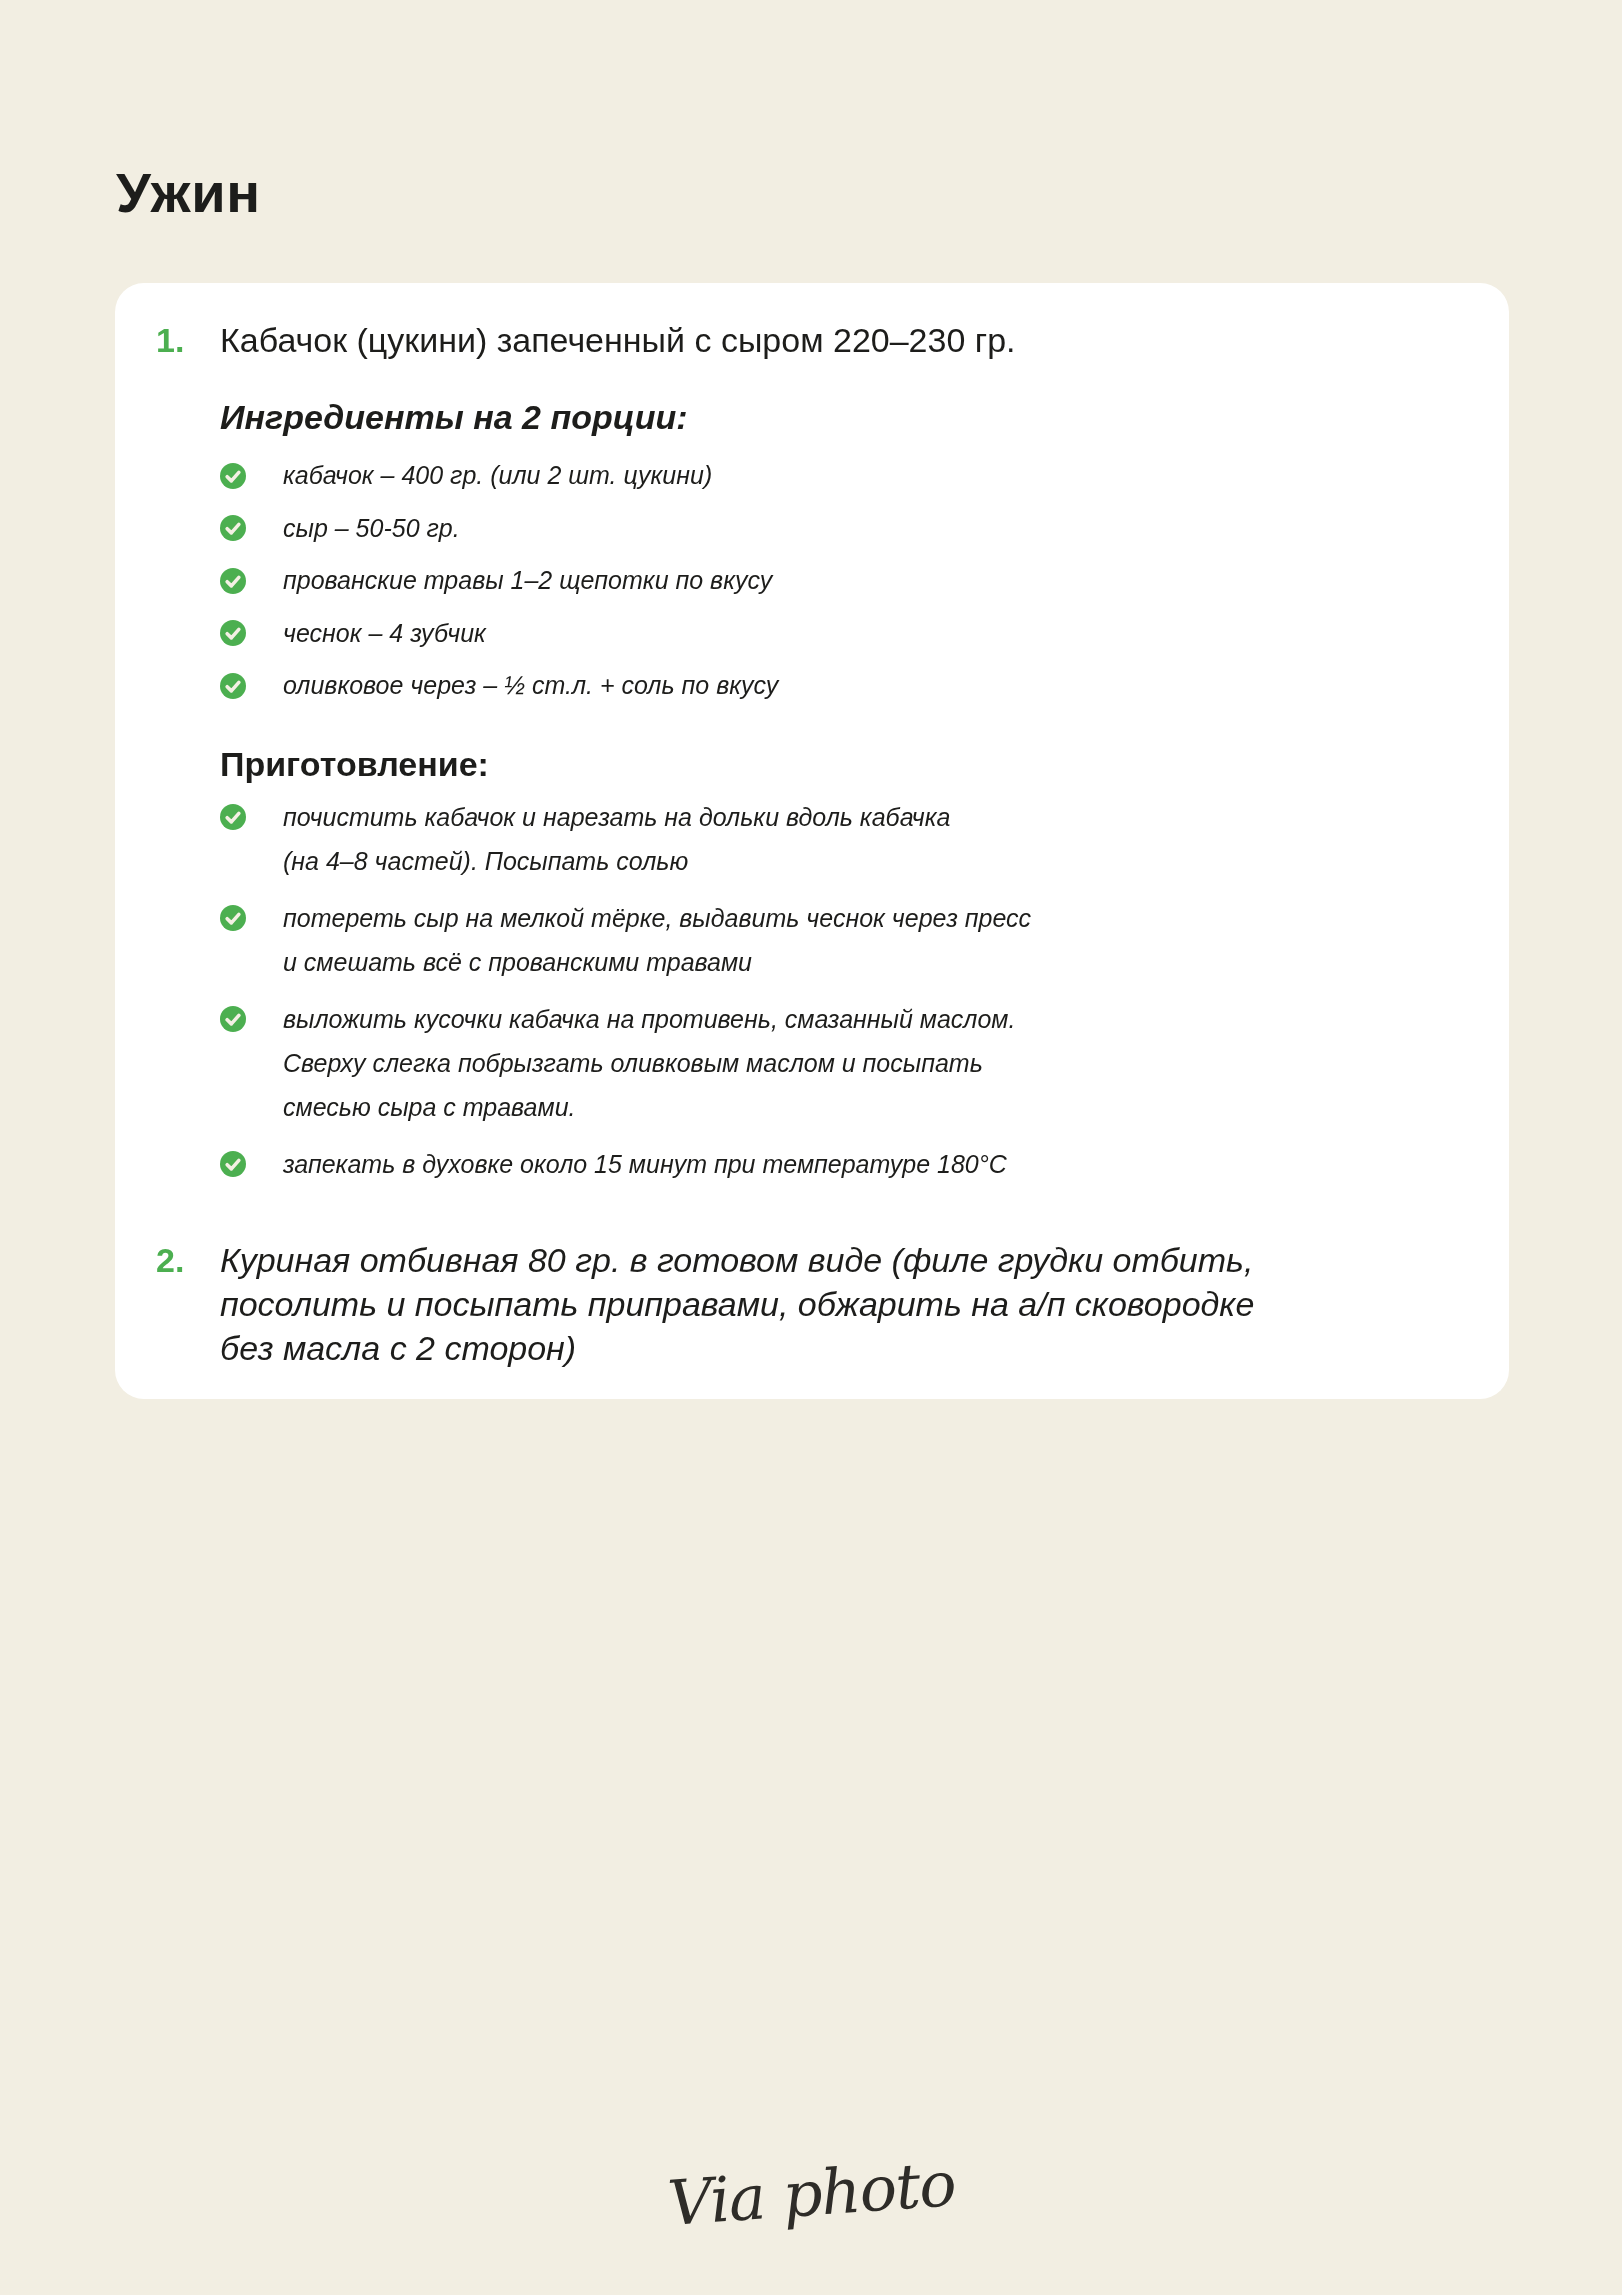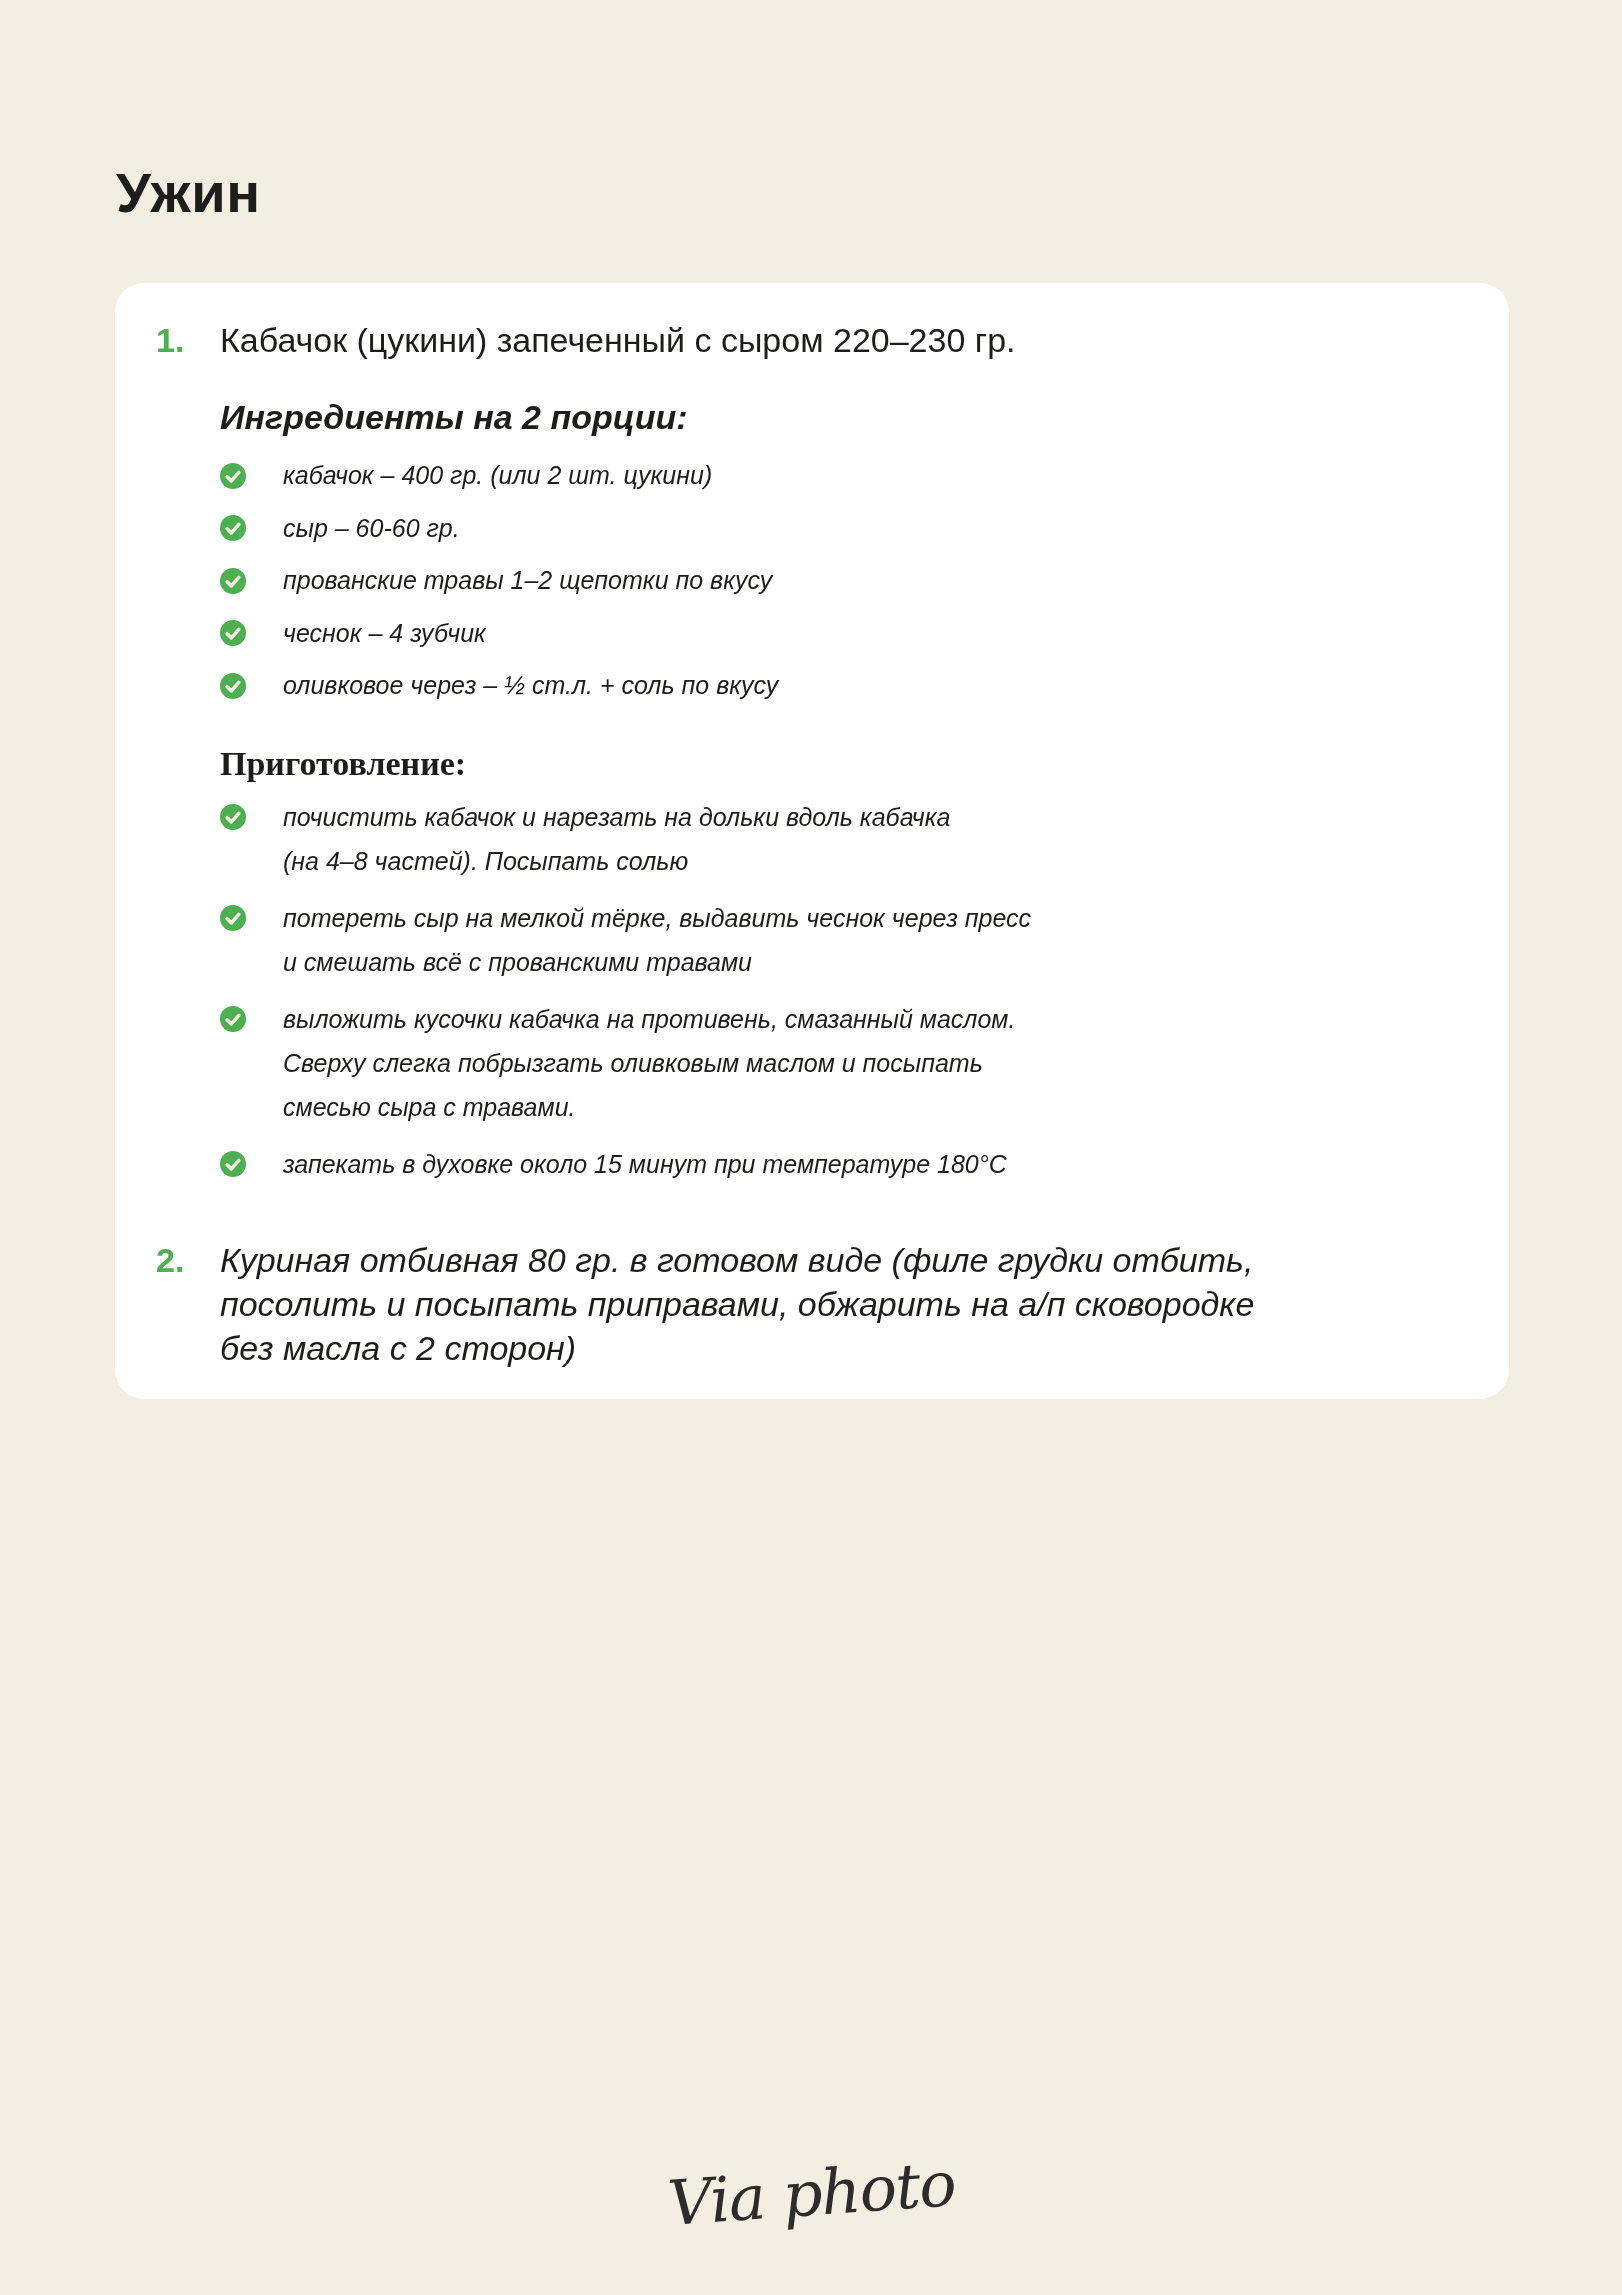--- a/index.html
+++ b/index.html
@@ -49,21 +49,21 @@
     white-space: pre-line;
   }
   .italic { font-style: italic; }
   .section-heading {
     font-size: 34px;
     line-height: 44px;
     font-weight: 700;
     color: #1D1D1B;
   }
   .h-ing  { margin: 33px 0 14.4px 0; font-style: italic; }
-  .h-prep { margin: 35px 0 8.5px 0; font-family: Liberation Serif, serif; }
+  .h-prep { margin: 35px 0 8.5px 0; }
   ul.check-list { list-style: none; margin: 0; padding: 0; }
   ul.check-list li { display: flex; align-items: flex-start; }
   ul.ingredients li { margin-bottom: 8.5px; }
   ul.steps li { margin-bottom: 13px; }
   .check {
     flex: 0 0 26px;
     width: 26px; height: 26px;
     margin: 9.2px 37px 0 0;
   }
   .entry-text {
@@ -109,21 +109,21 @@
                 <circle cx="20" cy="20" r="20" fill="#4CAF50"></circle>
                 <path d="M11 21 L17.5 27.5 L29 14.5" fill="none" stroke="#F4F0E4" stroke-width="5.5" stroke-linecap="round" stroke-linejoin="round"></path>
               </svg>
             <span class="entry-text">кабачок – 400 гр. (или 2 шт. цукини)</span>
           </li>
           <li>
             <svg class="check" viewBox="0 0 40 40">
                 <circle cx="20" cy="20" r="20" fill="#4CAF50"></circle>
                 <path d="M11 21 L17.5 27.5 L29 14.5" fill="none" stroke="#F4F0E4" stroke-width="5.5" stroke-linecap="round" stroke-linejoin="round"></path>
               </svg>
-            <span class="entry-text">сыр – 60-60 гр.</span>
+            <span class="entry-text">сыр – 50-50 гр.</span>
           </li>
           <li>
             <svg class="check" viewBox="0 0 40 40">
                 <circle cx="20" cy="20" r="20" fill="#4CAF50"></circle>
                 <path d="M11 21 L17.5 27.5 L29 14.5" fill="none" stroke="#F4F0E4" stroke-width="5.5" stroke-linecap="round" stroke-linejoin="round"></path>
               </svg>
             <span class="entry-text">прованские травы 1–2 щепотки по вкусу</span>
           </li>
           <li>
             <svg class="check" viewBox="0 0 40 40">

